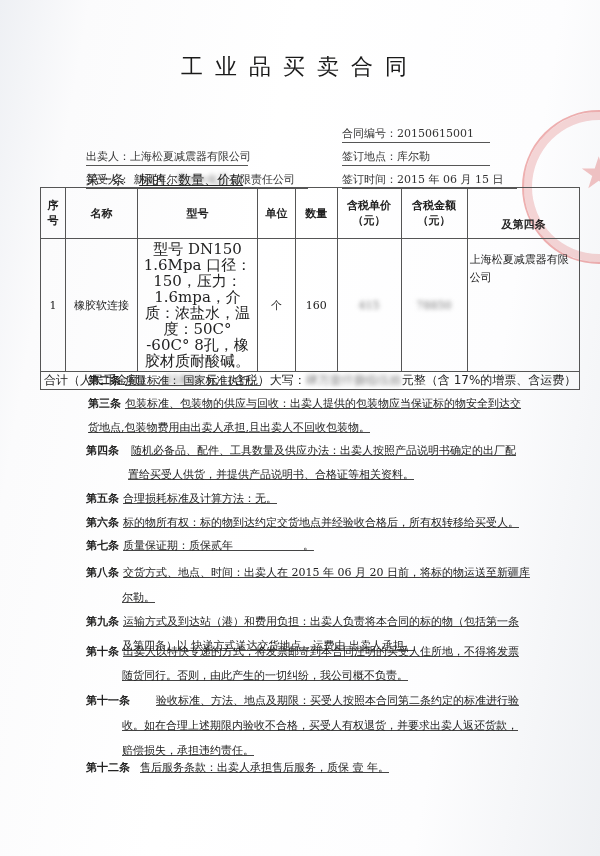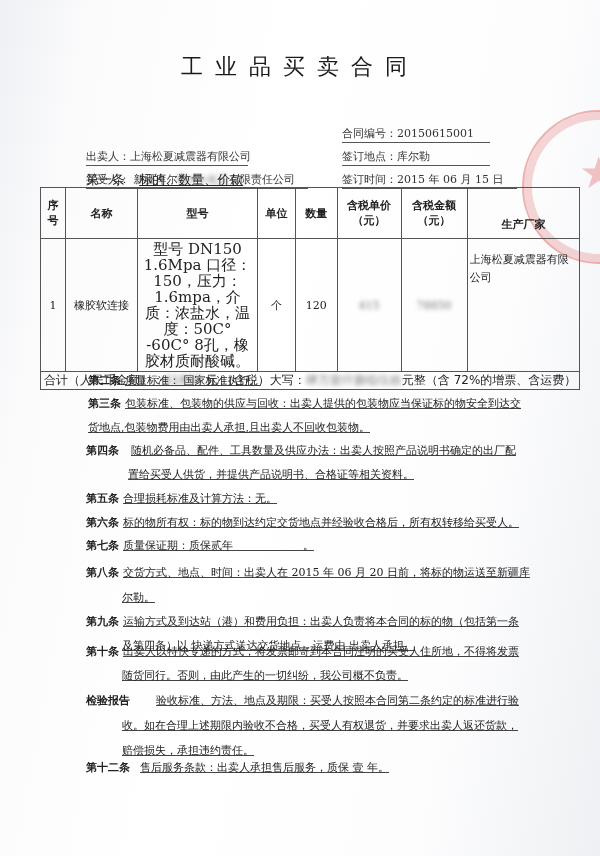--- a/index.html
+++ b/index.html
@@ -104,36 +104,36 @@
   </colgroup>
   <tbody>
       <tr>
     <th>序号</th>
     <th>名称</th>
     <th>型号</th>
     <th>单位</th>
     <th>数量</th>
     <th>含税单价（元）</th>
     <th>含税金额（元）</th>
-    <th style="vertical-align:bottom; padding-bottom:6px;">生产厂家</th>
+    <th style="vertical-align:bottom; padding-bottom:6px;">及第四条</th>
   </tr>
   <tr class="data">
     <td>1</td>
     <td>橡胶软连接</td>
     <td class="spec">型号 DN150  1.6Mpa 口径：150，压力：1.6mpa，介质：浓盐水，温度：50C° -60C° 8孔，橡胶材质耐酸碱。</td>
     <td>个</td>
-    <td>120</td>
+    <td>160</td>
     <td><span class="blur">415</span></td>
     <td><span class="blur">78850</span></td>
     <td class="mfr">上海松夏减震器有限公司</td>
   </tr>
   <tr class="sum">
     <td colspan="8">
       <span>合计（人民币金额）：</span><span class="blur">41850</span>
-      <span>元  （含税）大写：</span><span class="blur">肆万壹仟捌佰伍拾</span><span>元整（含 72%的增票、含运费）</span>
+      <span>元  （含税）大写：</span><span class="blur">肆万壹仟捌佰伍拾</span><span>元整（含 17%的增票、含运费）</span>
     </td>
   </tr>
 </tbody>
   </table>
 
 <div class="clause" style="top:370px;">
   <span class="num">第二条</span><span class="body">质量标准：  国家标准执行。</span>
 </div>
 
 <div class="clause" style="top:393px; left:88px;">
@@ -177,21 +177,21 @@
 </div>
 
 <div class="clause" style="top:641px; top:640px; left:86px; top:641px;text-align:right;">
   <span class="num">第十条</span><span class="body">出卖人以特快专递的方式，将发票邮寄到本合同注明的买受人住所地，不得将发票</span>
 </div>
 <div class="clause" style="top:665px; left:122px;">
   <span class="body">随货同行。否则，由此产生的一切纠纷，我公司概不负责。</span>
 </div>
 
 <div class="clause" style="top:690px; left:86px;">
-  <span class="num" style="margin-right:26px;">检验报告</span><span class="body">验收标准、方法、地点及期限：买受人按照本合同第二条约定的标准进行验</span>
+  <span class="num" style="margin-right:26px;">第十一条</span><span class="body">验收标准、方法、地点及期限：买受人按照本合同第二条约定的标准进行验</span>
 </div>
 <div class="clause" style="top:715px; left:122px;">
   <span class="body">收。如在合理上述期限内验收不合格，买受人有权退货，并要求出卖人返还货款，</span>
 </div>
 <div class="clause" style="top:740px; left:122px;">
   <span class="body">赔偿损失，承担违约责任。</span>
 </div>
 
 <div class="clause" style="top:757px; left:86px;">
   <span class="num" style="margin-right:10px;">第十二条</span><span class="body">售后服务条款：出卖人承担售后服务，质保 壹 年。</span>

